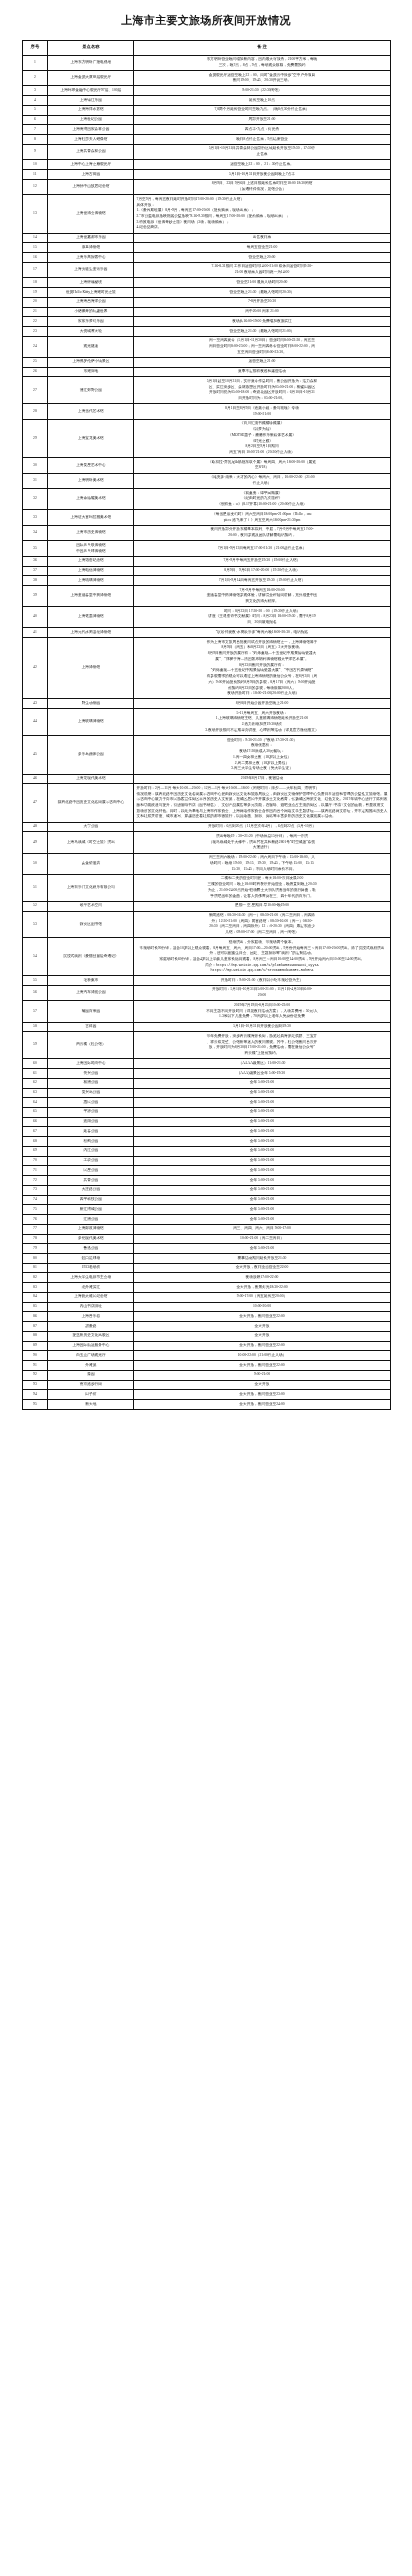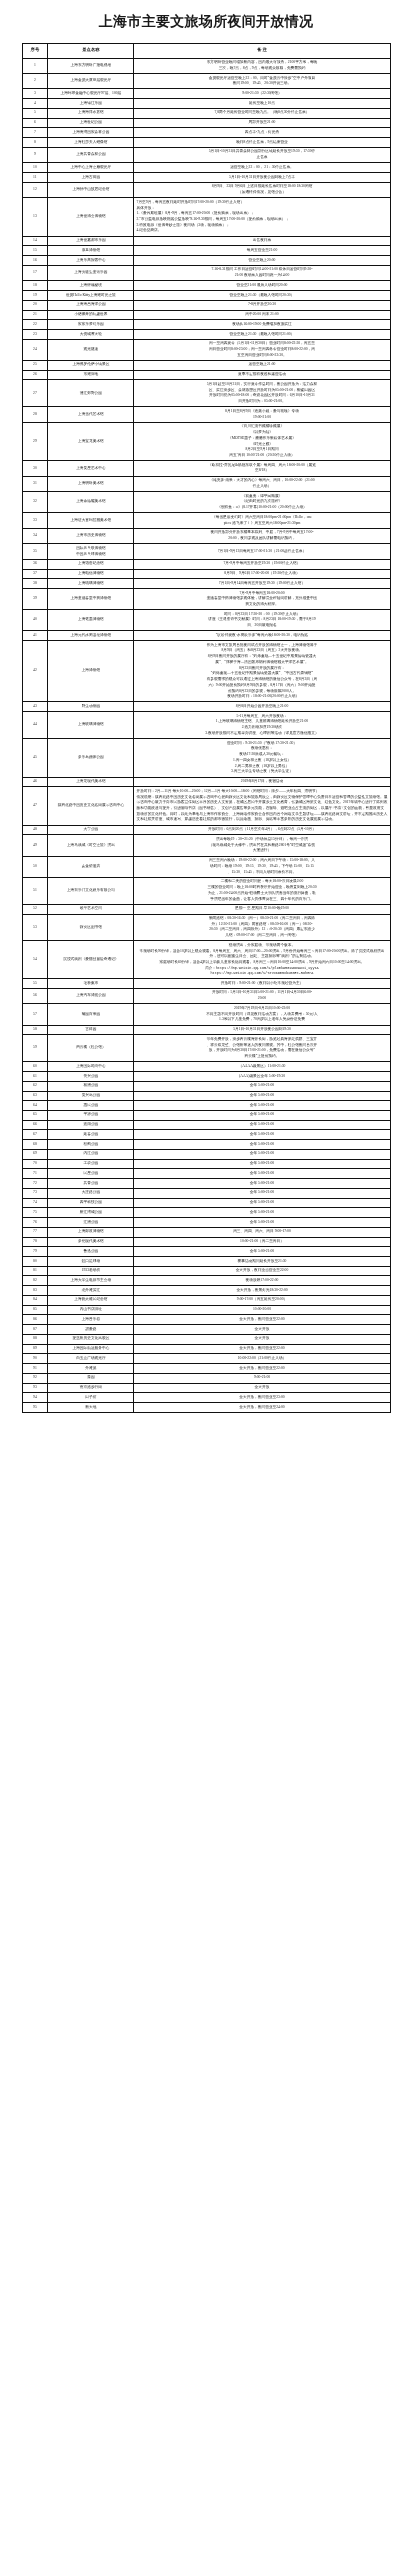--- a/index.html
+++ b/index.html
@@ -5,21 +5,21 @@
   html,body{margin:0;padding:0;background:#ffffff;}
   body{
     width:412px;
     font-family:"Liberation Serif","DejaVu Serif",serif;
     color:#1a1a1a;
     -webkit-font-smoothing:none;
   }
   #page{width:412px;padding:0;box-sizing:border-box;}
   .doc-title{
     text-align:center;
-    font-size:14px;
+    font-size:11px;
     font-weight:bold;
     letter-spacing:0.3px;
     padding:13.4px 0 11.3px 0;
     font-family:"Liberation Serif","DejaVu Serif",serif;
   }
   table{
     border-collapse:collapse;
     width:369px;
     margin:0 auto;
     table-layout:fixed;

